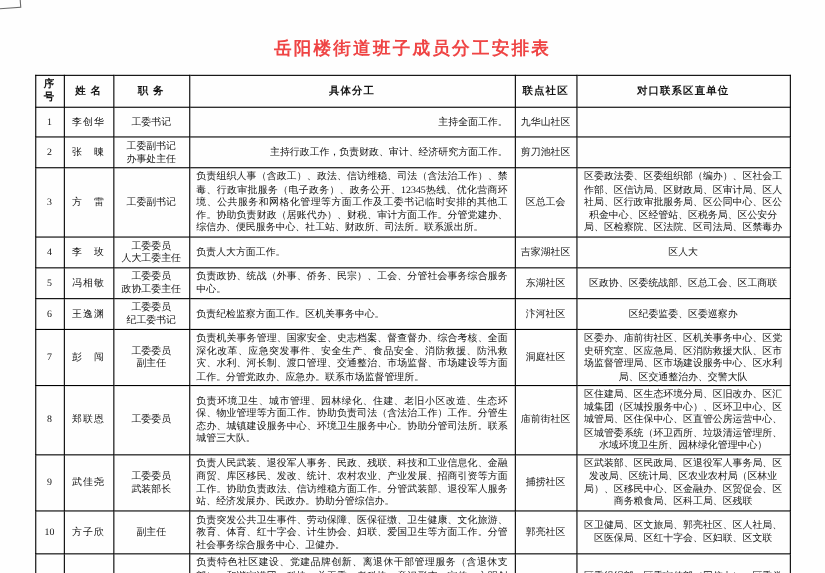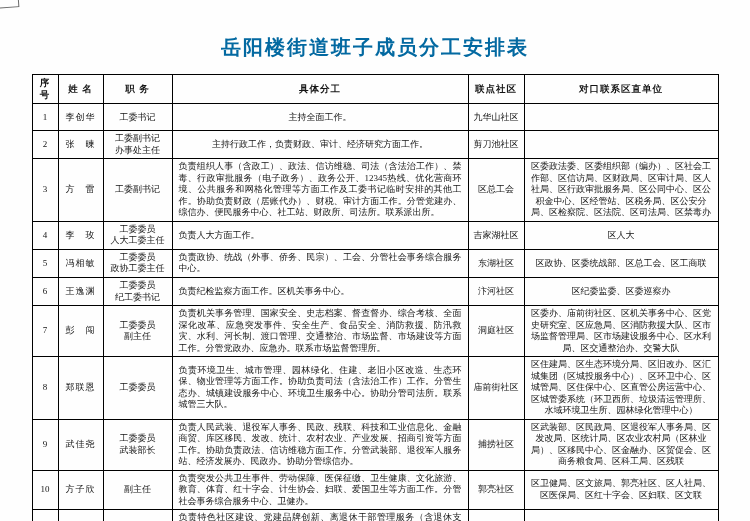--- a/index.html
+++ b/index.html
@@ -20,23 +20,23 @@
     height: 10px;
     border: 1.5px solid #3a3a3a;
     transform: rotate(-4deg);
     opacity: 0.75;
   }
   .page-title {
     margin: 34px auto 13px;
     text-align: center;
     font-family: "Liberation Sans", sans-serif;
     font-weight: bold;
-    font-size: 20px;
+    font-size: 16px;
     letter-spacing: 2px;
-    color: #0369a1;
+    color: #ef4444;
   }
   table.assignment {
     width: 686px;
     margin: 0 auto;
     border-collapse: collapse;
     table-layout: fixed;
     border: 1.6px solid #000;
   }
   th, td {
     border: 1px solid #000;
@@ -54,21 +54,21 @@
     font-weight: bold;
     letter-spacing: 1px;
   }
   td { height: 22px; }
   td.name { letter-spacing: 1px; text-align: center; }
   td.position { white-space: pre-line; font-family: Liberation Serif, serif; }
   td.duties {
     text-align: justify;
     padding: 2px 6px;
   }
-  td.duties.ctr { text-align: center; }
+  td.duties.ctr { text-align: right; }
   td.units { padding: 2px 5px; }
 </style>
 </head>
 <body>
 
 <div class="scan-mark"></div>
 
 <div class="page-title">岳阳楼街道班子成员分工安排表</div>
 
 <table class="assignment">

